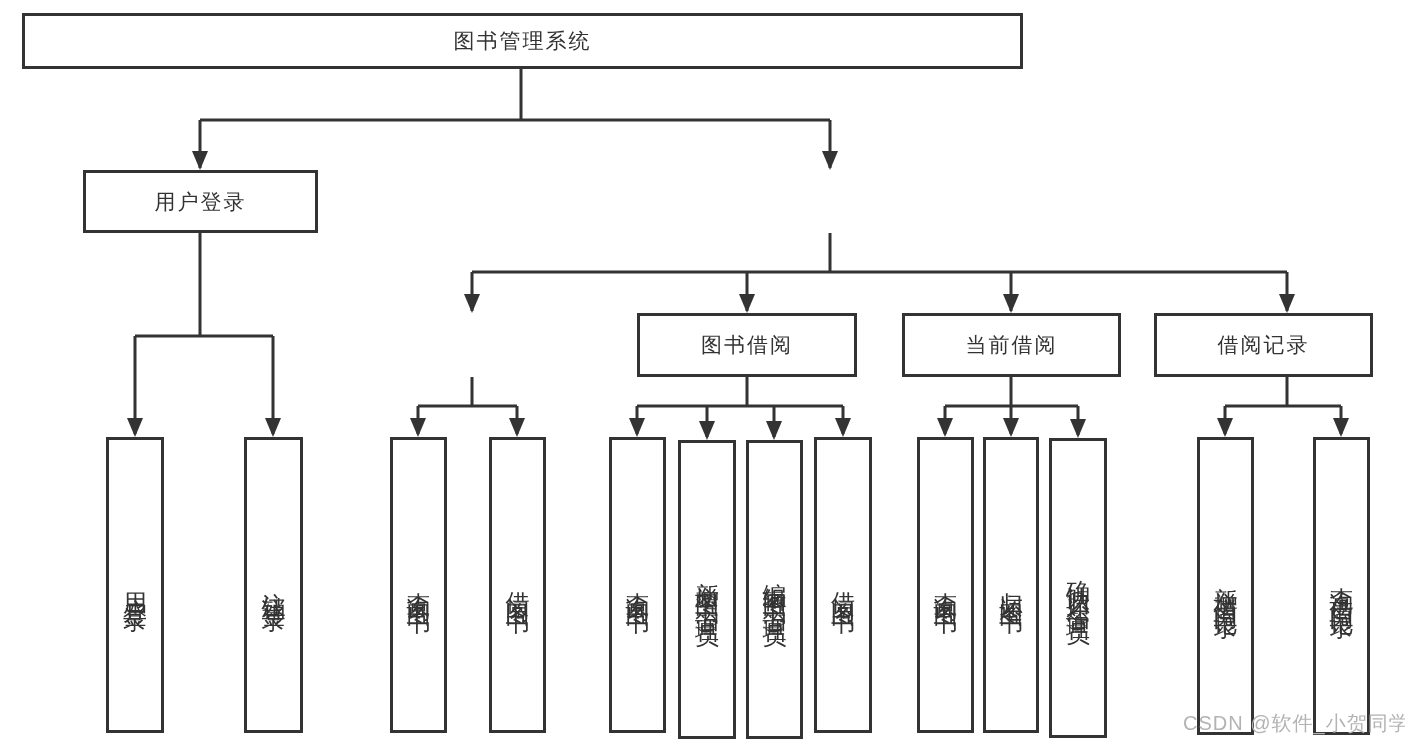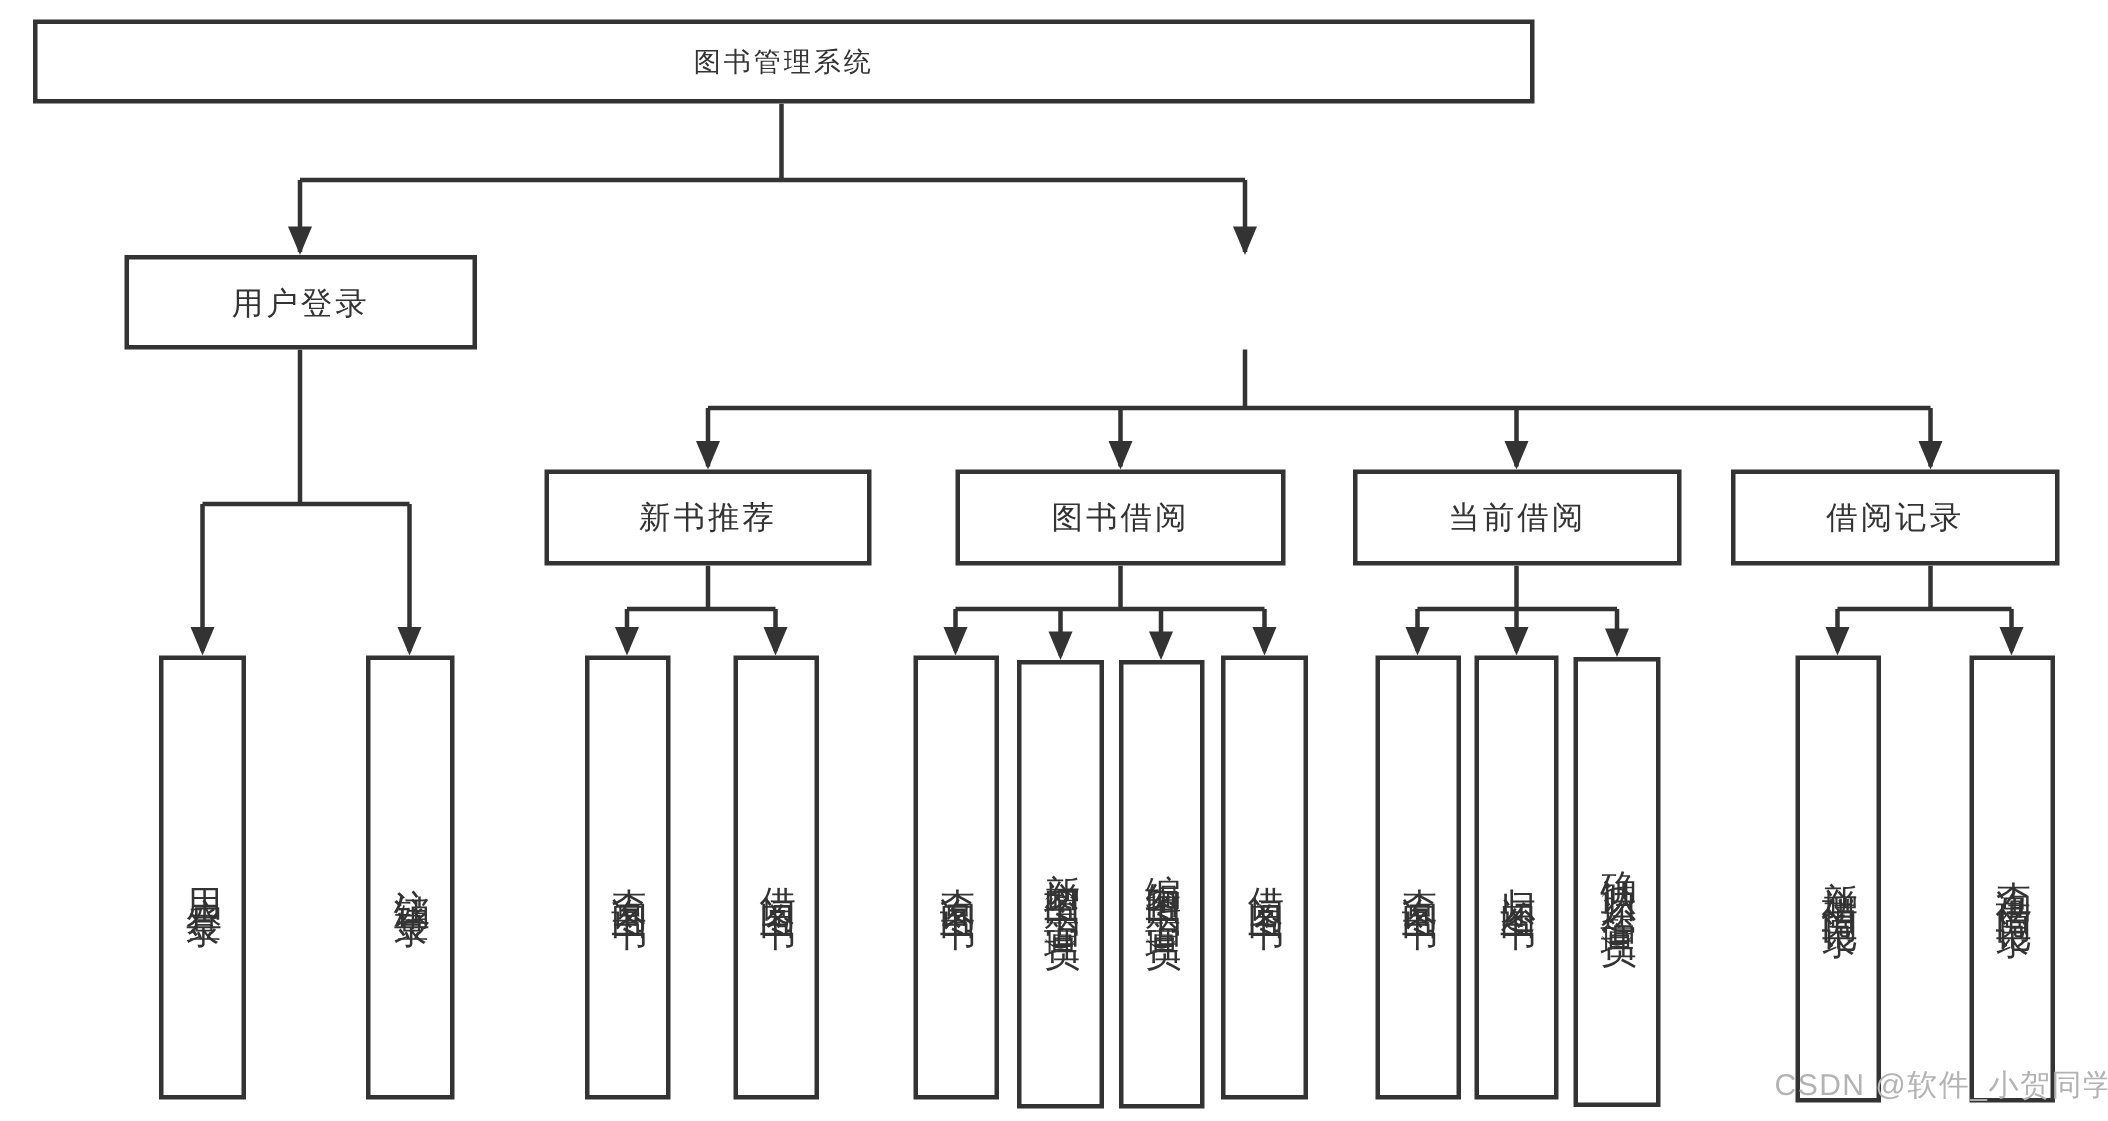--- a/index.html
+++ b/index.html
@@ -16,21 +16,21 @@
   .box{
     position:absolute;
     box-sizing:border-box;
     background:var(--fill,#ffffff);
     border:3px solid var(--border,#333333);
     color:var(--text,#333333);
     display:flex;align-items:center;justify-content:center;
     z-index:2;
   }
   .h-label{font-size:21px;letter-spacing:2px;white-space:nowrap;}
-  .root-label{font-size:18px;letter-spacing:2px;white-space:nowrap;}
+  .root-label{font-size:21px;letter-spacing:2px;white-space:nowrap;}
   .v-box{
     writing-mode:vertical-rl;
     text-orientation:mixed;
     font-size:24px;
     letter-spacing:6px;
     line-height:1;
   }
   #watermark{
     position:absolute;
     left:1183px;top:710px;
@@ -97,23 +97,20 @@
   </svg>
 
   <div class="box" style="left:22px;top:13px;width:1001px;height:56px">
     <span class="root-label">图书管理系统</span>
   </div>
 
   <div class="box" style="left:83px;top:170px;width:235px;height:63px">
     <span class="h-label">用户登录</span>
   </div>
 
-  <div class="box" style="left:363px;top:313px;width:218px;height:64px">
-    <span class="h-label">新书推荐</span>
-  </div>
   <div class="box" style="left:637px;top:313px;width:220px;height:64px">
     <span class="h-label">图书借阅</span>
   </div>
   <div class="box" style="left:902px;top:313px;width:219px;height:64px">
     <span class="h-label">当前借阅</span>
   </div>
   <div class="box" style="left:1154px;top:313px;width:219px;height:64px">
     <span class="h-label">借阅记录</span>
   </div>
 

